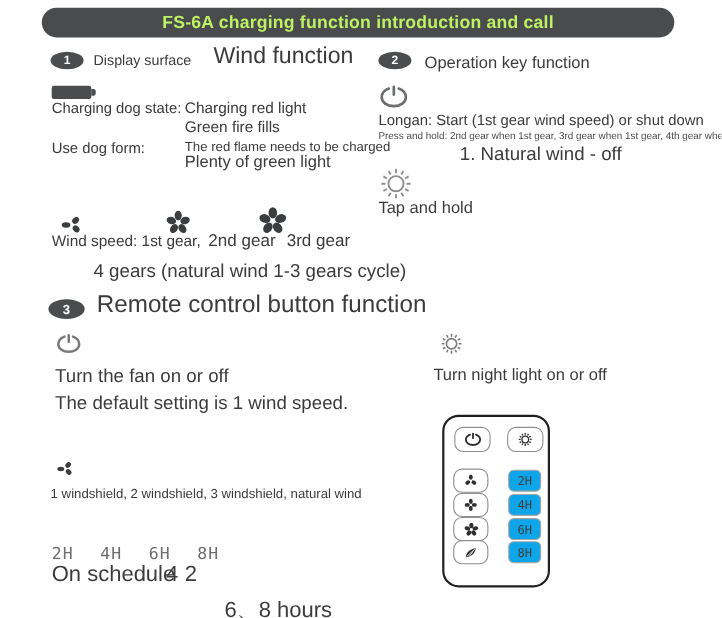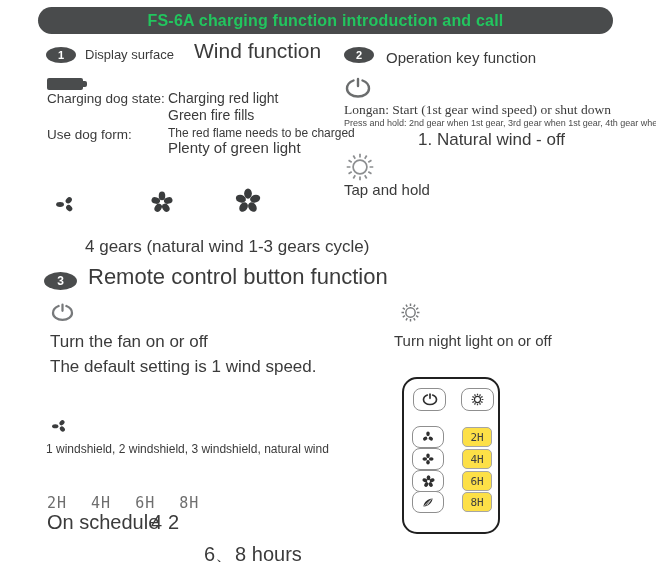--- a/index.html
+++ b/index.html
@@ -1,21 +1,21 @@
 <!DOCTYPE html>
 <html><head>
 <meta charset="utf-8">
 <style>
   html,body{margin:0;padding:0;background:#fff;}
   #page{position:relative;width:656px;height:562px;background:#ffffff;overflow:hidden;
         font-family:"Liberation Sans",sans-serif;color:#3b3b3b;}
   .abs{position:absolute;}
   
   .banner{left:38px;top:7px;width:575px;height:27px;background:#494b4c;border-radius:14px;
-          display:flex;align-items:center;justify-content:center;color:#22c55e;
+          display:flex;align-items:center;justify-content:center;color:#bef264;
           font-size:16px;font-weight:bold;letter-spacing:.2px;}
   
   .badge{background:#4a4c4d;color:#fff;border-radius:50%;text-align:center;
          font-weight:bold;display:flex;align-items:center;justify-content:center;}
   .badge.b1{left:46px;top:47px;width:30px;height:16px;font-size:11px;}
   .badge.b2{left:344px;top:47px;width:30px;height:16px;font-size:11px;}
   .badge.b3{left:44px;top:272px;width:33px;height:18px;font-size:12px;}
   .t{white-space:nowrap;}
   .s1small{left:85px;top:47px;font-size:13px;}
   .s1big{left:194px;top:39px;font-size:21px;}
@@ -27,21 +27,21 @@
   
   .lab1{left:47px;top:91px;font-size:13.5px;}
   .l1a{left:168px;top:90px;font-size:14px;}
   .l1b{left:168px;top:107px;font-size:14px;}
   .lab2{left:47px;top:127px;font-size:13.5px;}
   .l2a{left:168px;top:126px;font-size:12px;}
   .l2b{left:168px;top:139px;font-size:15px;}
   .l2c{left:168px;top:158px;font-size:13.5px;}
   
   .pwr2{left:344px;top:77px;color:#6b6d6e;}
-  .longan{left:344px;top:102px;font-size:13.5px;font-family:Liberation Serif, serif;}
+  .longan{left:344px;top:102px;font-size:13.5px;}
   .presshold{left:344px;top:118px;font-size:9px;color:#4c4c4c;}
   .natural{left:418px;top:130px;font-size:17px;}
   .sunbig{left:343px;top:150px;color:#8c8e90;}
   .taphold{left:344px;top:181px;font-size:15px;}
   .tapoverlay{left:424px;top:184px;font-size:12px;}
   
   .fan1{left:52px;top:193px;color:#3a3c3d;}
   .fan2{left:146px;top:189px;color:#3a3c3d;}
   .fan3{left:229px;top:186px;color:#3a3c3d;}
   .windline{left:47px;top:211px;display:flex;align-items:baseline;}
@@ -54,21 +54,21 @@
   .pwr3{left:51px;top:303px;color:#77797b;}
   .fanonoff{left:50px;top:332px;font-size:17px;}
   .defaultline{left:50px;top:357px;font-size:17px;}
   .sunsmall{left:399px;top:301px;color:#77797b;}
   .nightlight{left:394px;top:332px;font-size:15px;}
   
   .remote{left:402px;top:377px;width:94px;height:153px;border:2.5px solid #202020;
           border-radius:15px;background:#fff;z-index:1;}
   .rbtn{position:absolute;border:1.5px solid #8f8f8f;border-radius:8px;background:#fff;
         display:flex;align-items:center;justify-content:center;color:#2f2f2f;}
-  .hbtn{position:absolute;border:1.3px solid #a5a5a5;border-radius:5px;background:#fde047;
+  .hbtn{position:absolute;border:1.3px solid #a5a5a5;border-radius:5px;background:#0ea5e9;
         display:flex;align-items:center;justify-content:center;
         font-family:"DejaVu Sans Mono",monospace;font-size:11px;color:#3f3f3f;}
   
   .fansmall{left:48px;top:416px;color:#3a3c3d;}
   .windshield{left:46px;top:441px;font-size:12px;z-index:2;
               background:rgba(255,255,255,.85);padding:1px 2px 1px 0;}
   .timerline{left:47px;top:494px;font-family:"DejaVu Sans Mono",monospace;font-size:15px;
              color:#6e6e6e;word-spacing:14px;letter-spacing:1px;}
   .schedA{left:47px;top:511px;font-size:20px;}
   .schedB{left:151px;top:511px;font-size:20px;}
@@ -134,20 +134,25 @@
   <div class="abs fan3">
     <svg width="38" height="30" viewBox="0 0 24 24" fill="currentColor">
       <ellipse cx="12" cy="6" rx="3.1" ry="4.1"></ellipse>
       <ellipse cx="12" cy="6" rx="3.1" ry="4.1" transform="rotate(72 12 12)"></ellipse>
       <ellipse cx="12" cy="6" rx="3.1" ry="4.1" transform="rotate(144 12 12)"></ellipse>
       <ellipse cx="12" cy="6" rx="3.1" ry="4.1" transform="rotate(216 12 12)"></ellipse>
       <ellipse cx="12" cy="6" rx="3.1" ry="4.1" transform="rotate(288 12 12)"></ellipse>
       <circle cx="12" cy="12" r="1.7" fill="#fff"></circle>
     </svg>
   </div>
+  <div class="abs windline">
+    <span class="p1">Wind speed: 1st gear,</span>
+    <span class="p2">2nd gear</span>
+    <span class="p3">3rd gear</span>
+  </div>
   <div class="abs t gearscycle">4 gears (natural wind 1-3 gears cycle)</div>
 
   <div class="abs badge b3">3</div>
   <div class="abs t s3label">Remote control button function</div>
 
   <div class="abs pwr3">
     <svg width="23" height="19" viewBox="0 0 26 22" fill="none" stroke="currentColor" stroke-width="2.6" stroke-linecap="round">
       <path d="M13 2v7"></path>
       <path d="M8.5 3.5C4.5 5 2 8 2 11.5 2 16 6.9 19.5 13 19.5s11-3.5 11-8c0-3.5-2.5-6.5-6.5-8"></path>
     </svg>

